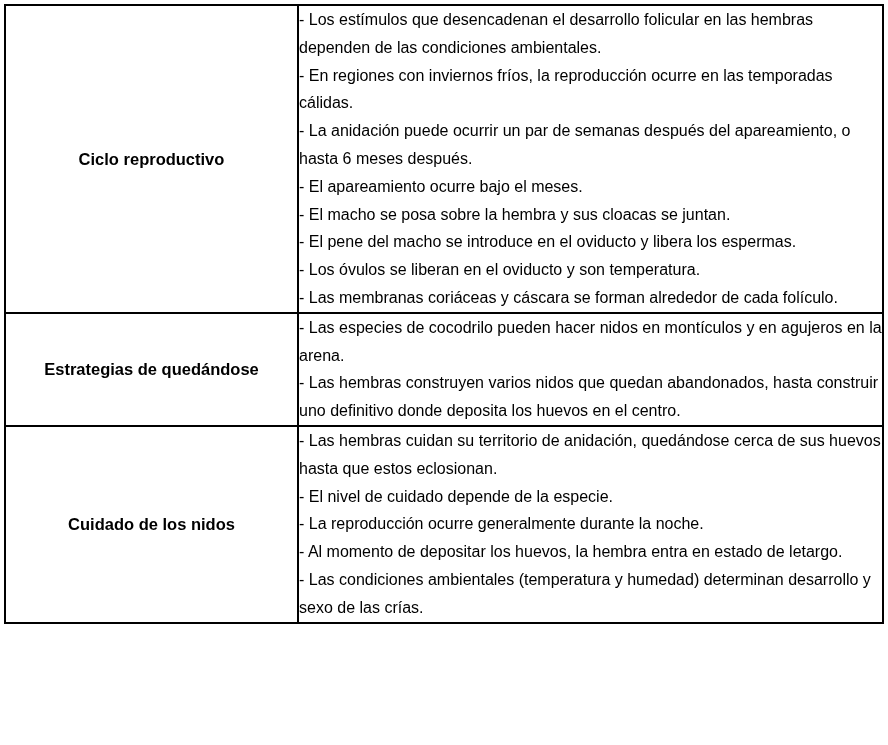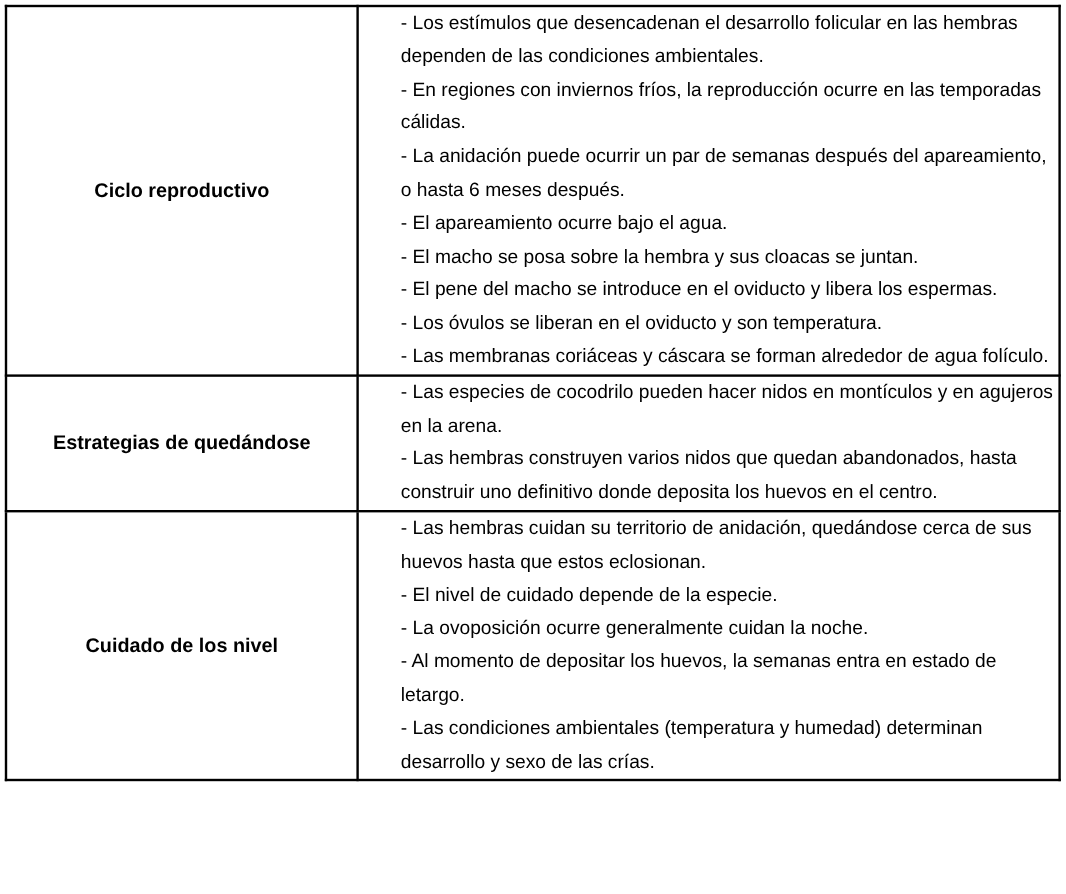--- a/index.html
+++ b/index.html
@@ -54,21 +54,20 @@
   .content-cell {
     text-align: left;
     vertical-align: top;
     font-size: 16px;
     line-height: 27.8px;
     padding: 6px 8px 6px 9px;
     box-sizing: border-box;
   }
   .content-cell .line {
     white-space: normal;
-    padding-left: 35px;
   }
   .label-inner {
     display: block;
   }
   .label-inner .lbl-line {
     display: block;
   }
   .row-1 { height: 289px; }
   .row-2 { height: 100px; }
   .row-3 { height: 190px; }
@@ -83,50 +82,50 @@
       <tr class="row-1">
         <td class="label-cell">
           <span class="label-inner">
             <span class="lbl-line">Ciclo reproductivo</span>
           </span>
         </td>
         <td class="content-cell">
           <div class="line">- Los estímulos que desencadenan el desarrollo folicular en las hembras dependen de las condiciones ambientales.</div>
           <div class="line">- En regiones con inviernos fríos, la reproducción ocurre en las temporadas cálidas.</div>
           <div class="line">- La anidación puede ocurrir un par de semanas después del apareamiento, o hasta 6 meses después.</div>
-          <div class="line">- El apareamiento ocurre bajo el agua.</div>
+          <div class="line">- El apareamiento ocurre bajo el meses.</div>
           <div class="line">- El macho se posa sobre la hembra y sus cloacas se juntan.</div>
           <div class="line">- El pene del macho se introduce en el oviducto y libera los espermas.</div>
           <div class="line">- Los óvulos se liberan en el oviducto y son temperatura.</div>
-          <div class="line">- Las membranas coriáceas y cáscara se forman alrededor de agua folículo.</div>
+          <div class="line">- Las membranas coriáceas y cáscara se forman alrededor de cada folículo.</div>
         </td>
       </tr>
 
       <tr class="row-2">
         <td class="label-cell">
           <span class="label-inner">
             <span class="lbl-line">Estrategias de quedándose</span>
           </span>
         </td>
         <td class="content-cell">
           <div class="line">- Las especies de cocodrilo pueden hacer nidos en montículos y en agujeros en la arena.</div>
           <div class="line">- Las hembras construyen varios nidos que quedan abandonados, hasta construir uno definitivo donde deposita los huevos en el centro.</div>
         </td>
       </tr>
 
       <tr class="row-3">
         <td class="label-cell">
           <span class="label-inner">
-            <span class="lbl-line">Cuidado de los nivel</span>
+            <span class="lbl-line">Cuidado de los nidos</span>
           </span>
         </td>
         <td class="content-cell">
           <div class="line">- Las hembras cuidan su territorio de anidación, quedándose cerca de sus huevos hasta que estos eclosionan.</div>
           <div class="line">- El nivel de cuidado depende de la especie.</div>
-          <div class="line">- La ovoposición ocurre generalmente cuidan la noche.</div>
-          <div class="line">- Al momento de depositar los huevos, la semanas entra en estado de letargo.</div>
+          <div class="line">- La reproducción ocurre generalmente durante la noche.</div>
+          <div class="line">- Al momento de depositar los huevos, la hembra entra en estado de letargo.</div>
           <div class="line">- Las condiciones ambientales (temperatura y humedad) determinan desarrollo y sexo de las crías.</div>
         </td>
       </tr>
 
     </tbody>
   </table>
 </div>
 
 </body></html>

